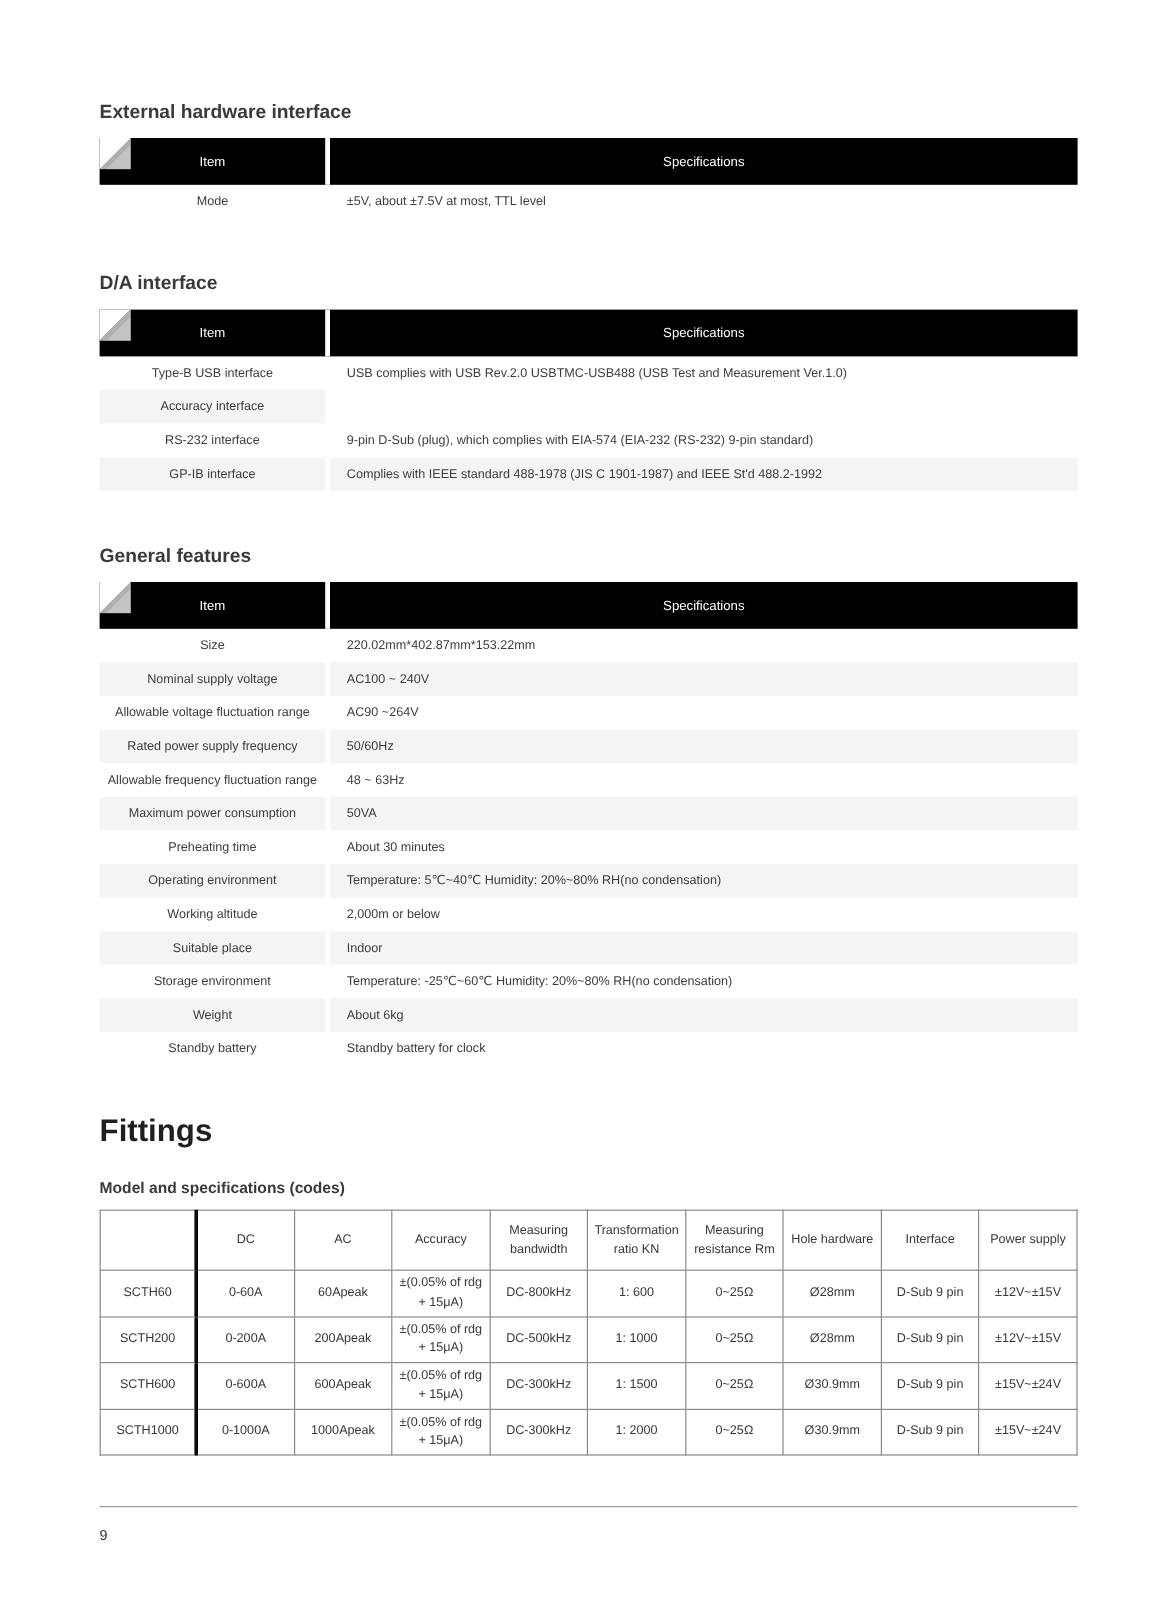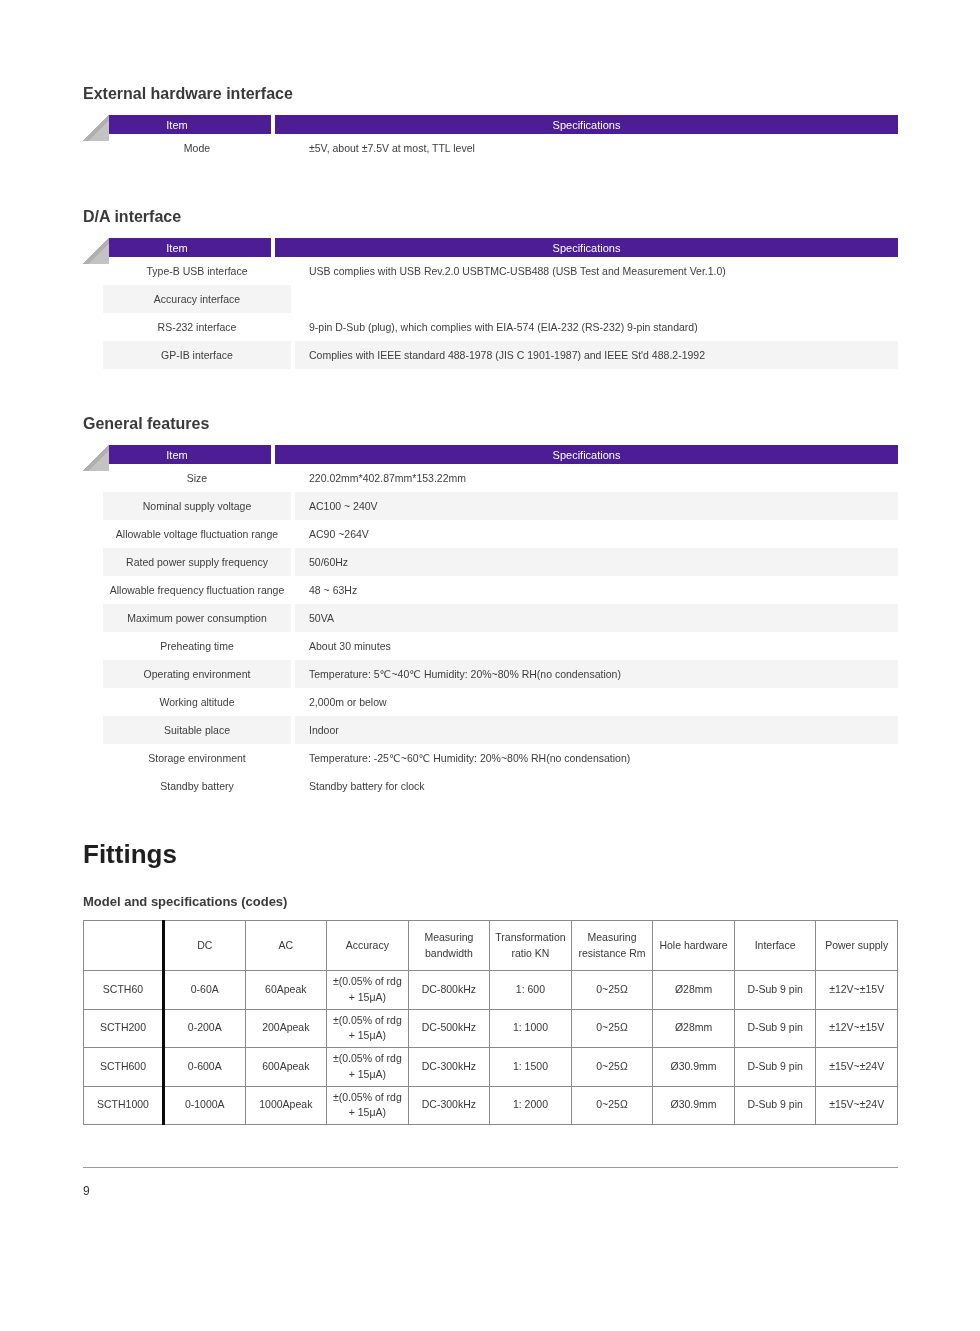--- a/index.html
+++ b/index.html
@@ -15,40 +15,40 @@
 
   h2.section-heading {
     font-size: 16px; font-weight: 700; color: #3a3a3a;
     line-height: 19px; margin-bottom: 12px;
   }
   .gap-top { margin-top: 45px; }
 
   
   .spec-table { width: 815px; }
   .sp-head {
-    position: relative; display: flex; height: 19px;
-    background: #4c1d95;
+    position: relative; display: flex; height: 39px;
+    background: #000000;
     text-align: center;
   }
   .sp-h-item, .sp-h-spec {
     display: flex; align-items: center; justify-content: center;
     color: #ffffff; font-size: 11px; font-weight: 500;
   }
   .sp-h-item { width: 192px; border-right: 4px solid #ffffff; }
   .sp-h-spec { flex: 1; }
   .fold {
     position: absolute; top: 0; left: 0; width: 26px; height: 26px;
     background: linear-gradient(135deg, #ffffff 0 49%, #b0b0b0 49% 61%, #c3c3c3 61% 100%);
   }
   .sp-row { display: flex; height: 28px; background: #ffffff; }
   .sp-row.alt .sp-item, .sp-row.alt .sp-spec { background: #f4f4f4; }
   .sp-item {
     width: 192px; border-right: 4px solid #ffffff;
     display: flex; align-items: center; justify-content: center;
-    text-align: center; font-size: 10.5px; color: #3d3d3d; margin-left: 20px;
+    text-align: center; font-size: 10.5px; color: #3d3d3d;
   }
   .sp-spec {
     flex: 1; display: flex; align-items: center;
     padding-left: 14px; font-size: 10.5px; color: #3d3d3d;
   }
 
   
   h1.fittings-heading {
     margin-top: 38px; font-size: 26px; font-weight: 700;
     color: #1f1f1f; line-height: 32px;
@@ -164,20 +164,24 @@
         <span class="sp-item">Working altitude</span>
         <span class="sp-spec">2,000m or below</span>
       </div>
       <div class="sp-row alt">
         <span class="sp-item">Suitable place</span>
         <span class="sp-spec">Indoor</span>
       </div>
       <div class="sp-row">
         <span class="sp-item">Storage environment</span>
         <span class="sp-spec">Temperature: -25℃~60℃ Humidity: 20%~80% RH(no condensation)</span>
+      </div>
+      <div class="sp-row alt">
+        <span class="sp-item">Weight</span>
+        <span class="sp-spec">About 6kg</span>
       </div>
       <div class="sp-row">
         <span class="sp-item">Standby battery</span>
         <span class="sp-spec">Standby battery for clock</span>
       </div>
     </div>
 
   <h1 class="fittings-heading">Fittings</h1>
   <h3 class="fittings-subheading">Model and specifications (codes)</h3>
 

